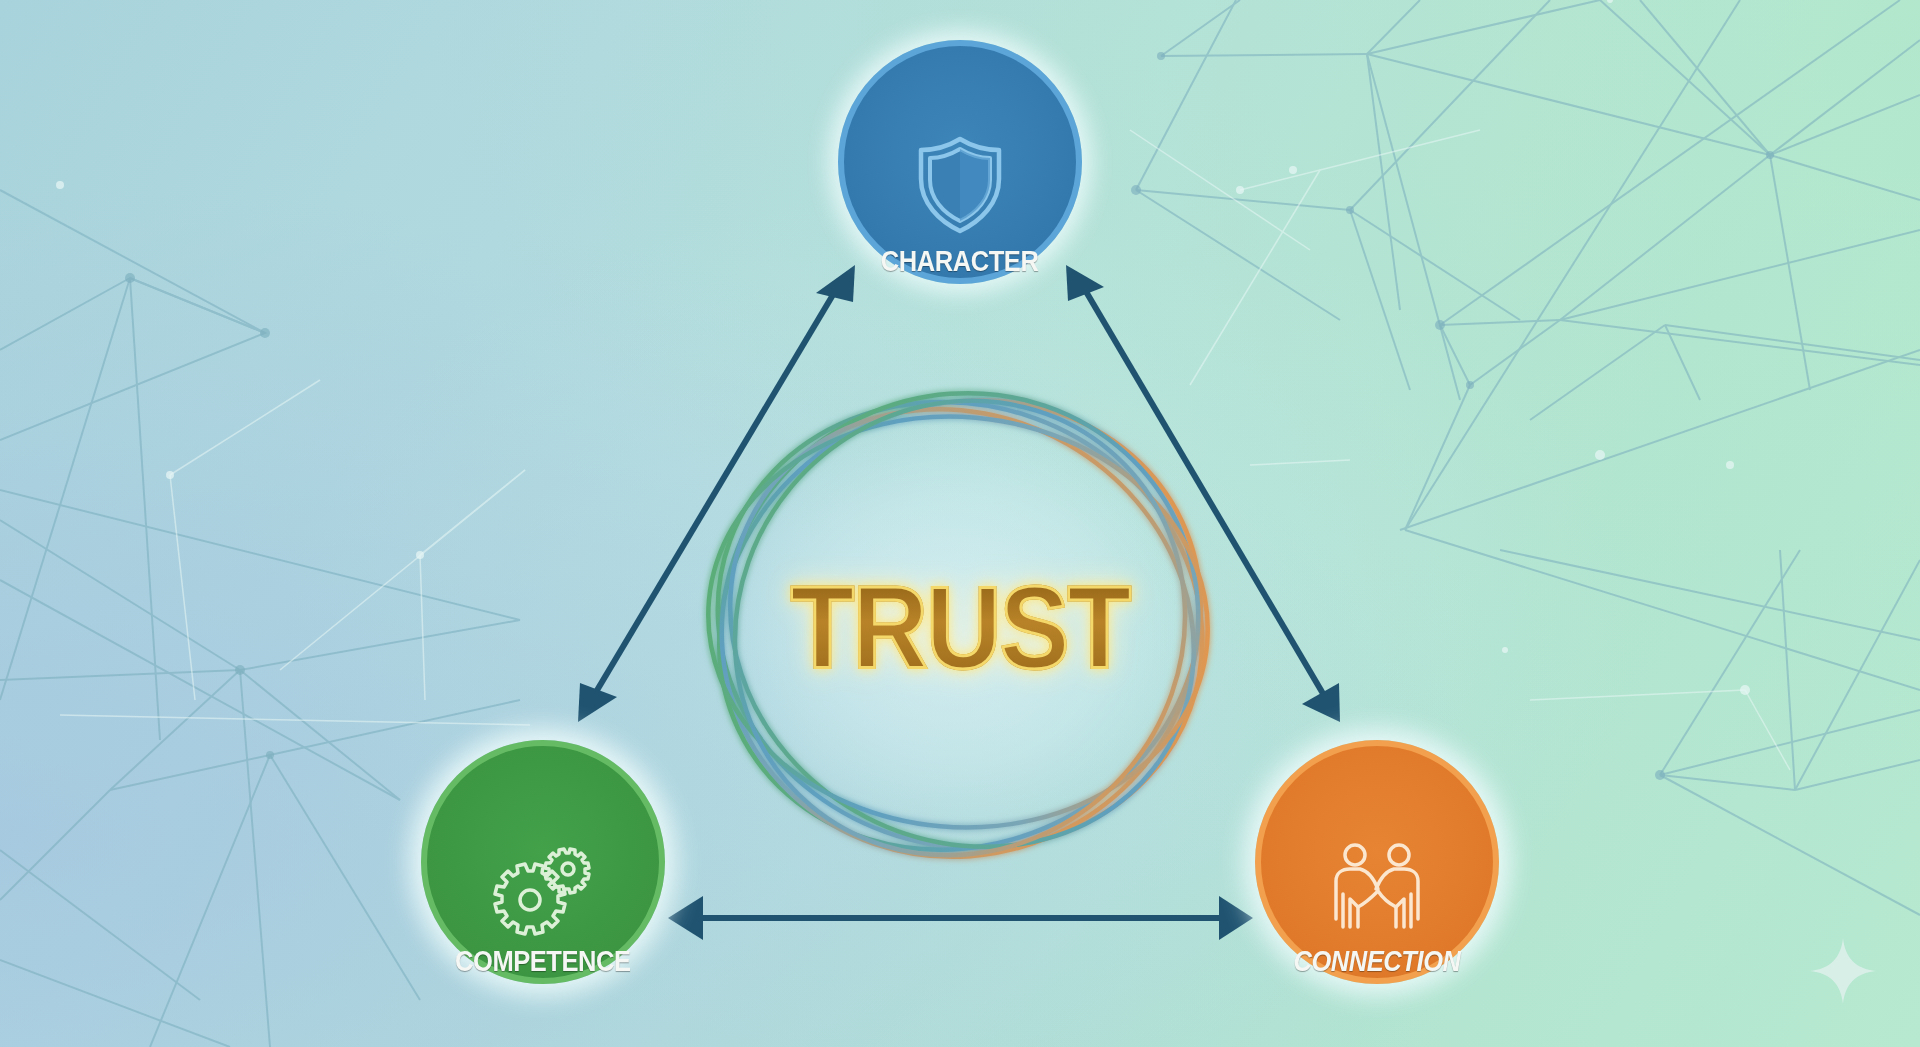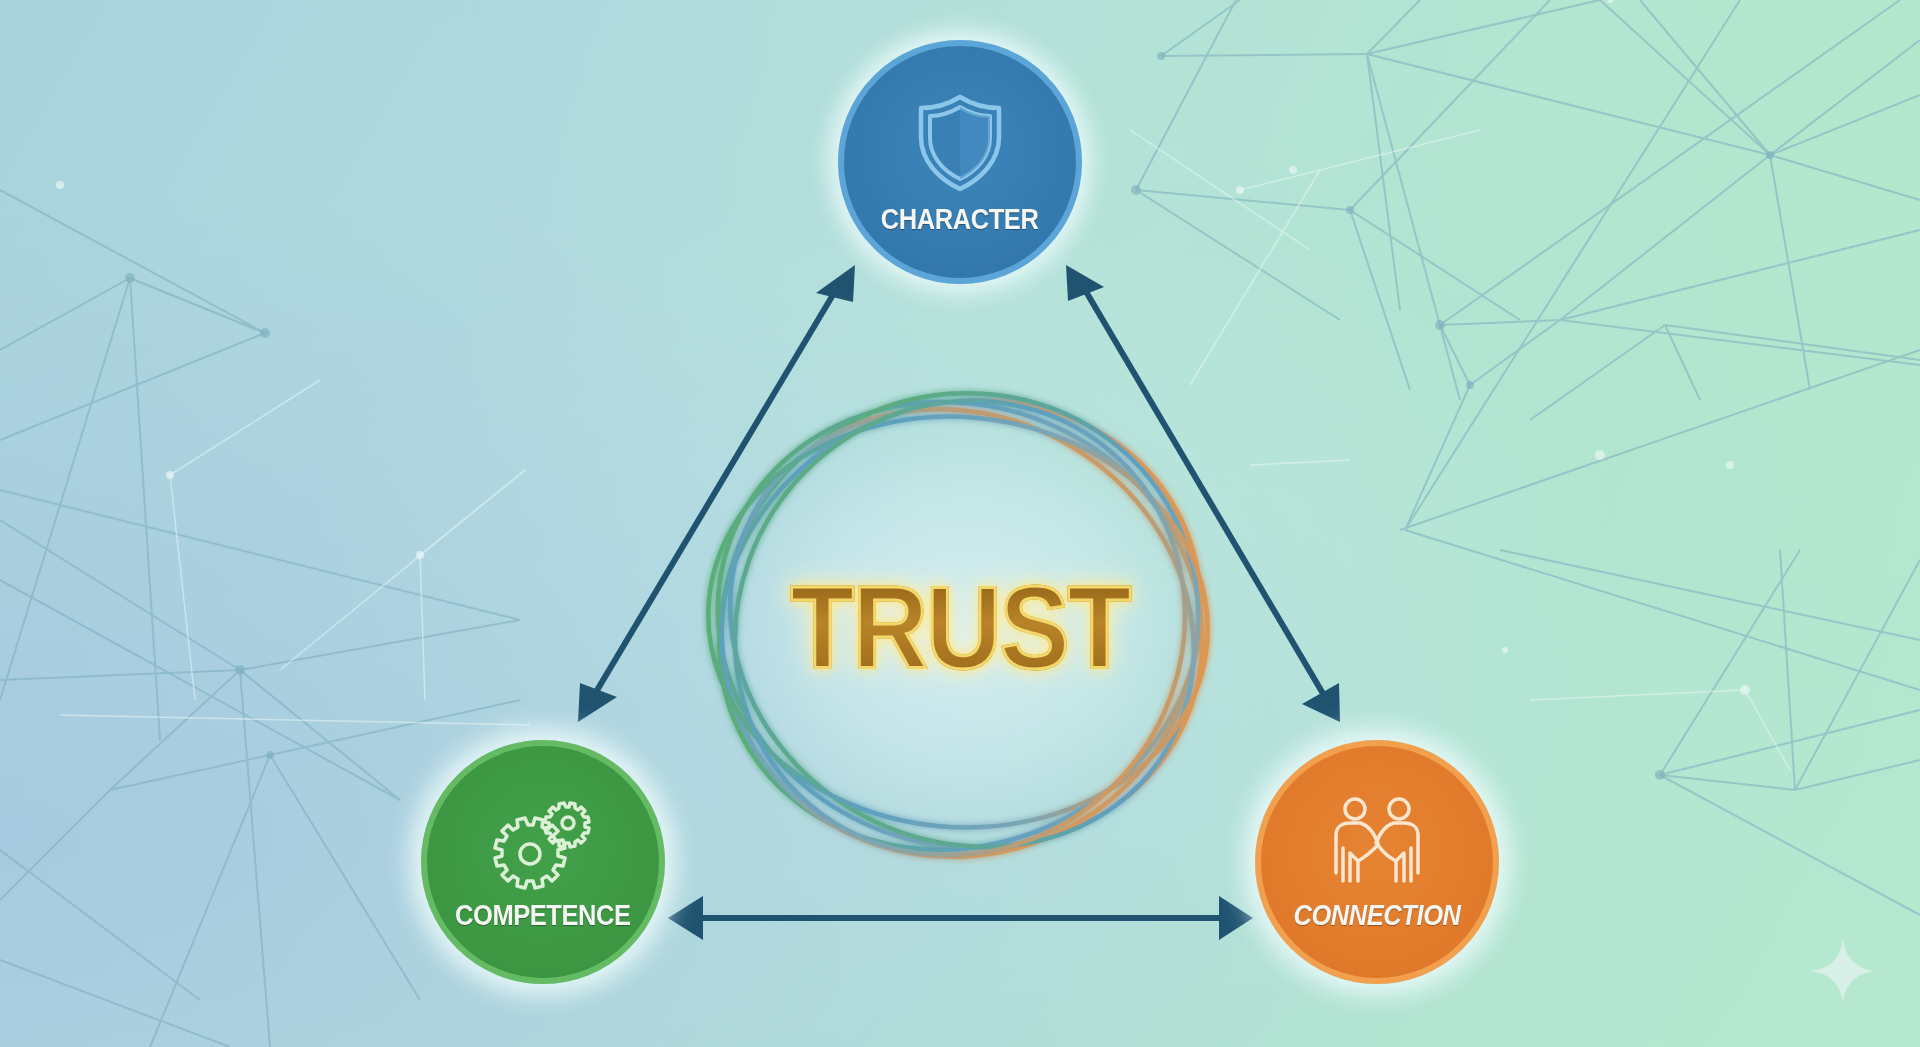--- a/index.html
+++ b/index.html
@@ -11,21 +11,21 @@
   .bg-tint {
     position: absolute; inset: 0;
     background:
       radial-gradient(ellipse at 0% 80%, rgba(160,190,225,0.55) 0%, rgba(160,190,225,0) 55%),
       radial-gradient(ellipse at 100% 0%, rgba(180,235,200,0.5) 0%, rgba(180,235,200,0) 55%),
       radial-gradient(ellipse at 50% 60%, rgba(195,232,235,0.55) 0%, rgba(195,232,235,0) 50%);
   }
   svg.layer { position: absolute; left: 0; top: 0; width: 1920px; height: 1047px; }
   .node {
     position: absolute; width: 244px; height: 244px; border-radius: 50%;
-    display: flex; flex-direction: column; align-items: center; justify-content: center;
+    display: flex; flex-direction: column; align-items: center; justify-content: flex-end;
     box-sizing: border-box;
   }
   .node .label {
     color: #f4f7f4; font-weight: bold; font-size: 29px; letter-spacing: -0.5px;
     text-shadow: 0 1px 1px rgba(0,0,0,0.35);
     transform: scaleX(0.88);
   }
   .node .icon { width: 110px; height: 100px; margin-bottom: 6px; }
   .node-character {
     left: 838px; top: 40px;

